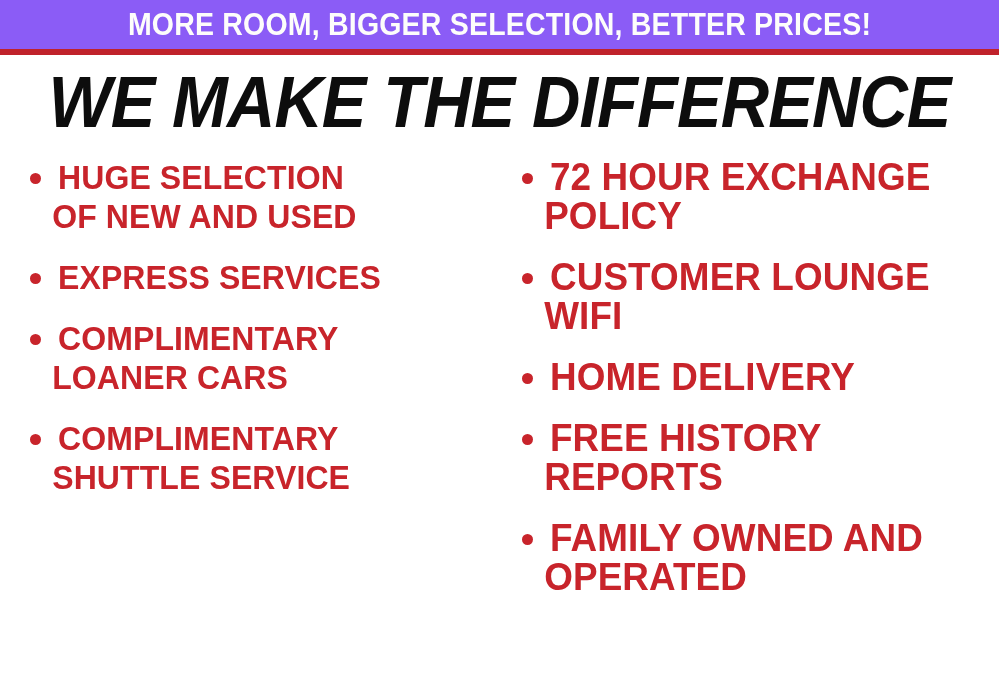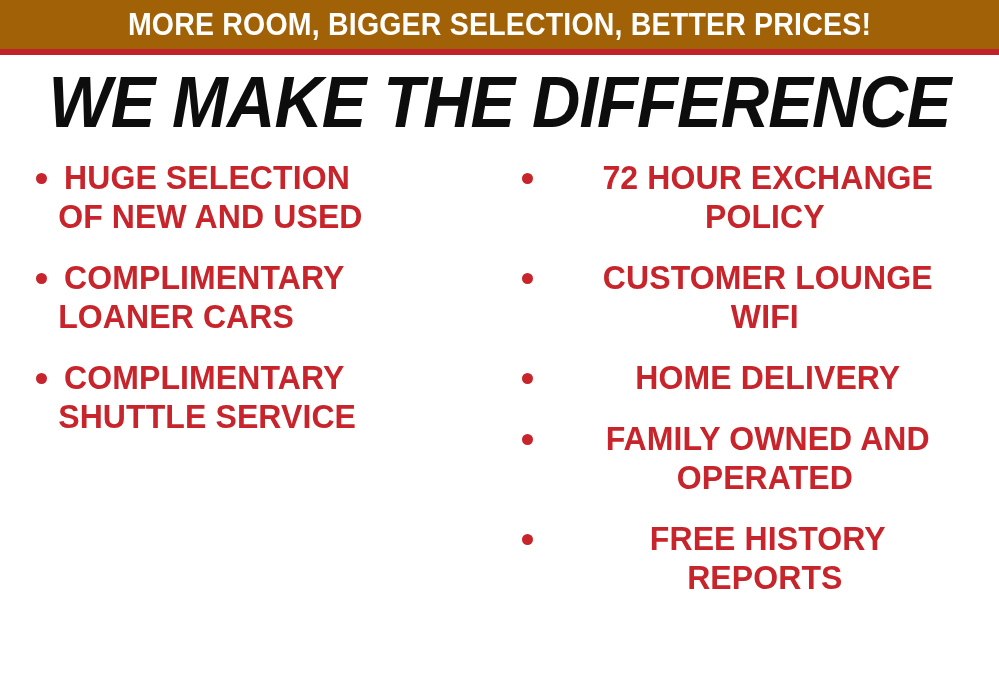--- a/index.html
+++ b/index.html
@@ -18,21 +18,21 @@
     overflow: hidden;
   }
 
   
   .banner {
     position: absolute;
     left: 0;
     top: 0;
     width: 999px;
     height: 55px;
-    background: #a16207;
+    background: #8b5cf6;
     box-sizing: border-box;
   }
   .banner::after {
     
     content: "";
     position: absolute;
     left: 0;
     bottom: 0;
     width: 100%;
     height: 6px;
@@ -84,21 +84,21 @@
     width: 999px;
     height: 534px;
   }
   .col {
     position: absolute;
     top: 0;
     height: 534px;
     box-sizing: border-box;
   }
   .col-left {
-    left: 12px;
+    left: 6px;
     width: 500px;
     padding-left: 14px;
   }
   .col-right {
     left: 500px;
     width: 499px;
     padding-left: 12px;
   }
 
   .bullet-item {
@@ -108,23 +108,22 @@
     margin-bottom: 22px;
     color: #c8242b;
     font-family: "Liberation Sans", sans-serif;
     font-weight: bold;
     font-size: 33px;
     line-height: 39px;
     letter-spacing: 0.1px;
     text-transform: uppercase;
   }
   .col-right .bullet-item {
-    font-size: 33px;
+    font-size: 38px;
     line-height: 39px;
-    text-align: center;
   }
   .dot {
     position: absolute;
     left: 10px;
     top: 15px;
     width: 11px;
     height: 11px;
     border-radius: 50%;
     background: #c8242b;
   }
@@ -158,20 +157,26 @@
         <div class="bullet-item">
           <span class="dot"></span>
           <span class="bullet-text">
             <span class="bullet-line">HUGE SELECTION</span>
             <span class="bullet-line">OF NEW AND USED</span>
           </span>
         </div>
         <div class="bullet-item">
           <span class="dot"></span>
           <span class="bullet-text">
+            <span class="bullet-line">EXPRESS SERVICES</span>
+          </span>
+        </div>
+        <div class="bullet-item">
+          <span class="dot"></span>
+          <span class="bullet-text">
             <span class="bullet-line">COMPLIMENTARY</span>
             <span class="bullet-line">LOANER CARS</span>
           </span>
         </div>
         <div class="bullet-item">
           <span class="dot"></span>
           <span class="bullet-text">
             <span class="bullet-line">COMPLIMENTARY</span>
             <span class="bullet-line">SHUTTLE SERVICE</span>
           </span>
@@ -194,27 +199,27 @@
         </div>
         <div class="bullet-item">
           <span class="dot"></span>
           <span class="bullet-text">
             <span class="bullet-line">HOME DELIVERY</span>
           </span>
         </div>
         <div class="bullet-item">
           <span class="dot"></span>
           <span class="bullet-text">
+            <span class="bullet-line">FREE HISTORY</span>
+            <span class="bullet-line">REPORTS</span>
+          </span>
+        </div>
+        <div class="bullet-item">
+          <span class="dot"></span>
+          <span class="bullet-text">
             <span class="bullet-line">FAMILY OWNED AND</span>
             <span class="bullet-line">OPERATED</span>
           </span>
         </div>
-        <div class="bullet-item">
-          <span class="dot"></span>
-          <span class="bullet-text">
-            <span class="bullet-line">FREE HISTORY</span>
-            <span class="bullet-line">REPORTS</span>
-          </span>
-        </div>
       </div>
   </div>
 
 </div>
 
 </body></html>

